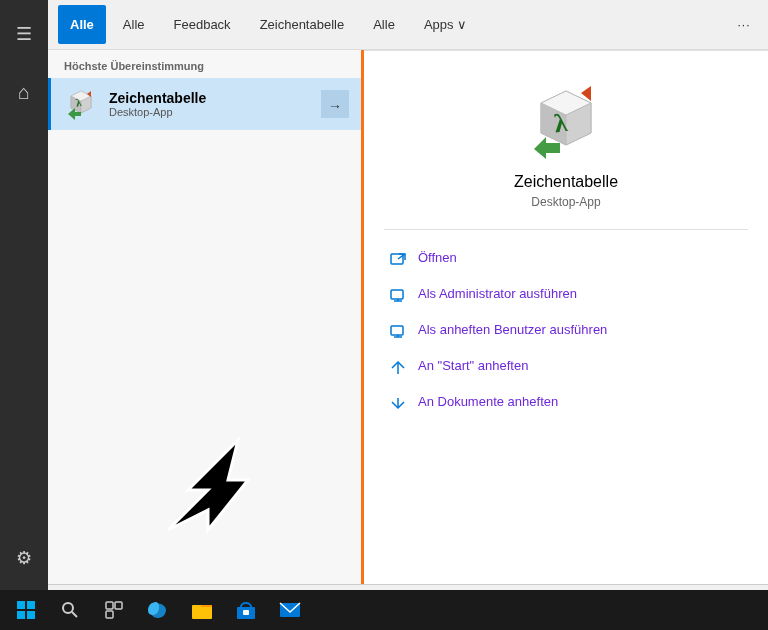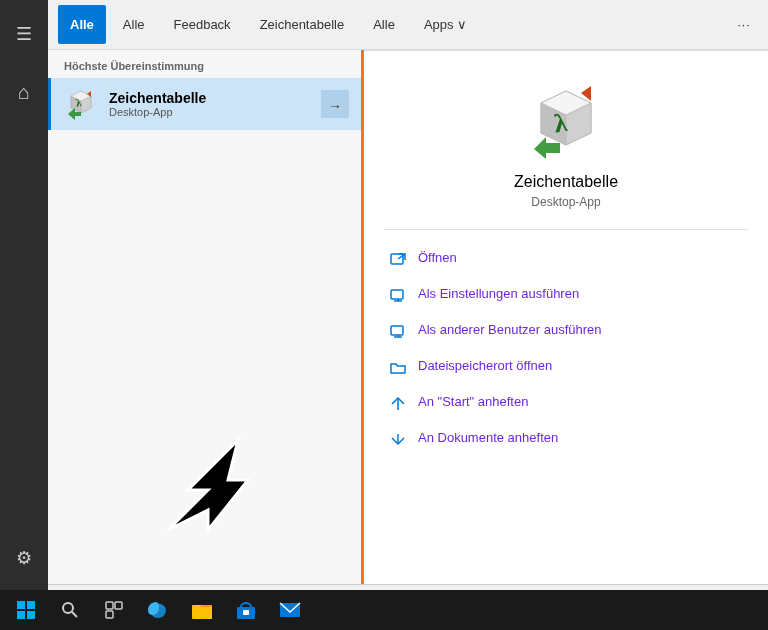--- a/index.html
+++ b/index.html
@@ -374,42 +374,34 @@
         </div>
 
         <div class="detail-action">
           <div class="detail-action-icon">
             <svg width="16" height="16" viewBox="0 0 16 16">
                 <rect x="1" y="2" width="12" height="9" rx="1" fill="none" stroke="#0078d7" stroke-width="1.5"></rect>
                 <line x1="4" y1="13" x2="12" y2="13" stroke="#0078d7" stroke-width="1.5"></line>
                 <line x1="8" y1="11" x2="8" y2="13" stroke="#0078d7" stroke-width="1.5"></line>
               </svg>
           </div>
-          <span>Als Einstellungen ausführen</span>
+          <span>Als Administrator ausführen</span>
         </div>
 
         <div class="detail-action">
           <div class="detail-action-icon">
             <svg width="16" height="16" viewBox="0 0 16 16">
                 <rect x="1" y="2" width="12" height="9" rx="1" fill="none" stroke="#0078d7" stroke-width="1.5"></rect>
                 <line x1="4" y1="13" x2="12" y2="13" stroke="#0078d7" stroke-width="1.5"></line>
                 <line x1="8" y1="11" x2="8" y2="13" stroke="#0078d7" stroke-width="1.5"></line>
               </svg>
           </div>
-          <span>Als anderer Benutzer ausführen</span>
-        </div>
-
-        <div class="detail-action">
-          <div class="detail-action-icon">
-            <svg width="16" height="16" viewBox="0 0 16 16">
-                <path d="M1 4 h5 l1.5 2 H15 v7 H1 Z" fill="none" stroke="#0078d7" stroke-width="1.5"></path>
-              </svg>
-          </div>
-          <span>Dateispeicherort öffnen</span>
-        </div>
+          <span>Als anheften Benutzer ausführen</span>
+        </div>
+
 
         <div class="detail-action">
           <div class="detail-action-icon">
             <svg width="16" height="16" viewBox="0 0 16 16">
                 <polyline points="2,8 8,2 14,8" fill="none" stroke="#0078d7" stroke-width="1.5"></polyline>
                 <line x1="8" y1="2" x2="8" y2="14" stroke="#0078d7" stroke-width="1.5"></line>
               </svg>
           </div>
           <span>An "Start" anheften</span>
         </div>

